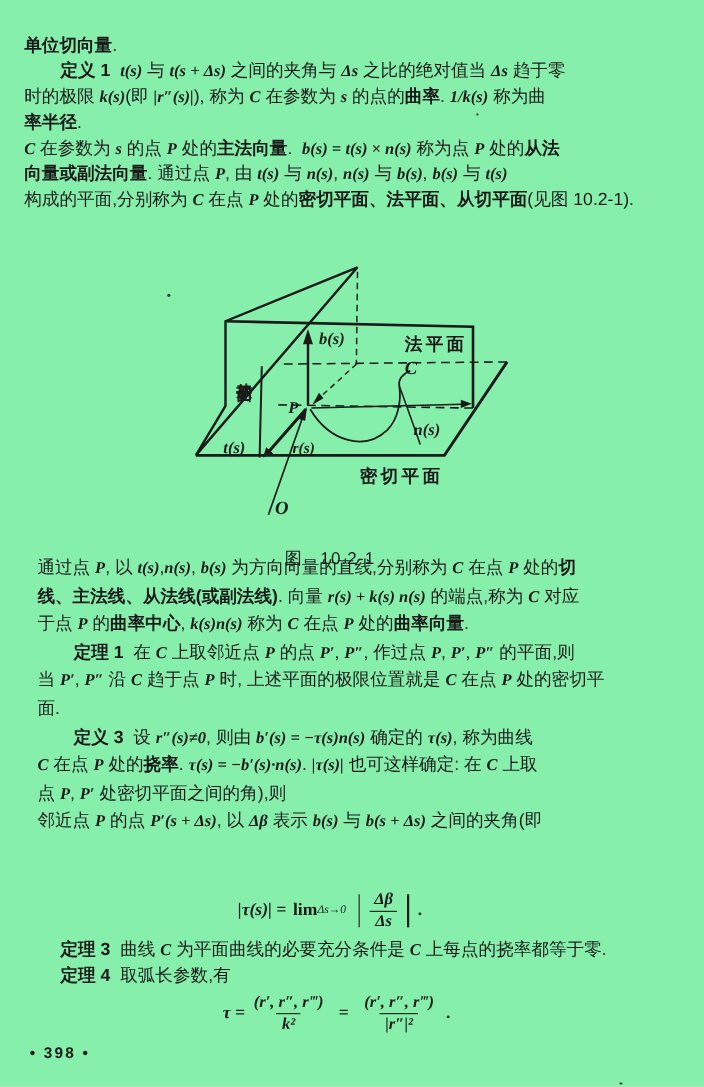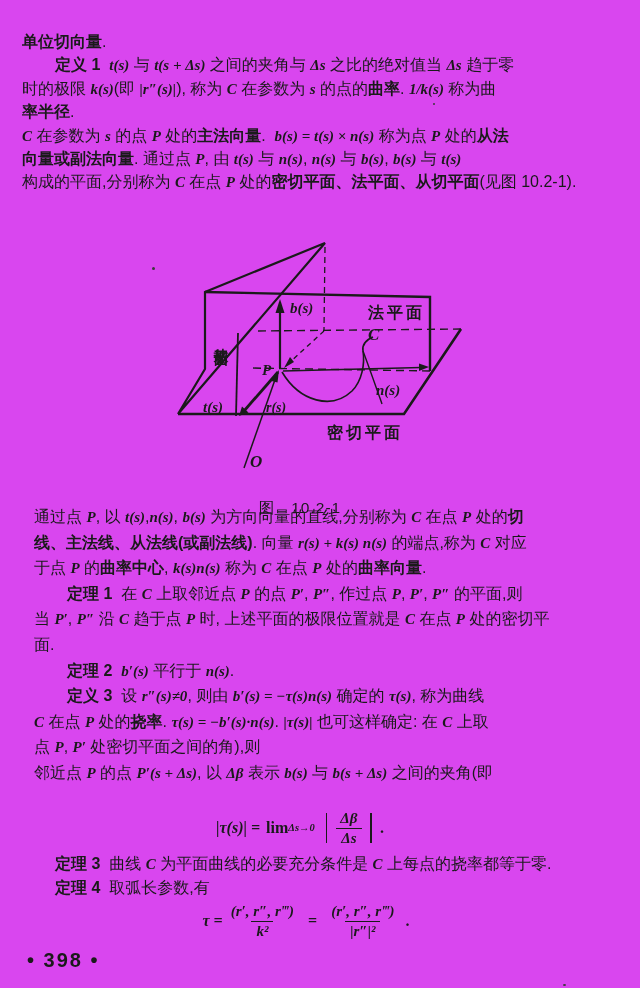--- a/index.html
+++ b/index.html
@@ -1,18 +1,18 @@
 <!DOCTYPE html>
 <html><head>
 <meta charset="utf-8">
 <style>
   html,body{margin:0;padding:0;}
   .page{
     position:relative;width:640px;height:988px;overflow:hidden;
-    background:#d946ef;color:#1a1a1a;
+    background:#86efac;color:#1a1a1a;
     font-family:"Liberation Sans",sans-serif;
   }
   .tblock{position:absolute;left:22px;width:600px;}
   .line{white-space:pre;overflow:hidden;font-size:16px;color:#1a1a1a;}
   .block1 .line{height:23.4px;line-height:23.4px;}
   .block2 .line{height:25.6px;line-height:25.6px;}
   .block3 .line{height:24px;line-height:24px;}
   .line.ind{padding-left:33px;}
   .seg-n{font-weight:400;}
   .seg-b{font-weight:700;}
@@ -33,28 +33,28 @@
   .caption{position:absolute;left:140px;top:498px;width:320px;text-align:center;
     font-size:15.5px;font-weight:500;letter-spacing:1px;white-space:pre;}
   
   .formula{position:absolute;display:flex;align-items:center;justify-content:center;
     font-family:"Liberation Serif",serif;color:#1a1a1a;}
   .f1{left:0;top:806px;width:600px;height:44px;align-items:center;}
   .f2{left:0;top:896px;width:612px;height:50px;}
   .fmath{font-style:italic;font-weight:600;font-size:16px;white-space:pre;}
   .limstack{display:inline-flex;flex-direction:row;align-items:center;margin:0 6px;line-height:1;}
   .limstack .limword{font-style:normal;font-weight:600;font-size:16px;}
-  .limstack .limsub{font-style:italic;font-weight:700;font-size:10.5px;margin-top:1px;}
+  .limstack .limsub{font-style:italic;font-weight:400;font-size:10.5px;margin-top:1px;}
   .tbar{width:1.6px;height:30px;background:#1a1a1a;margin:0 5px;}
   .frac{display:inline-flex;flex-direction:column;align-items:center;line-height:1.25;margin:0 3px;}
   .frac .num,.frac .den{font-style:italic;font-weight:600;font-size:15px;padding:0 5px;white-space:pre;}
   .frac .den{border-top:1.4px solid #1a1a1a;}
   .eqsign{font-style:normal;font-weight:600;font-size:16px;margin:0 6px;}
   .tailpt{font-size:16px;font-weight:700;margin-left:3px;}
-  .pagenum{position:absolute;left:27px;top:949px;font-size:20px;font-weight:700;
+  .pagenum{position:absolute;left:27px;top:949px;font-size:14px;font-weight:700;
     letter-spacing:2px;white-space:pre;color:#1a1a1a;}
   .speck{position:absolute;background:#3a3a3a;border-radius:50%;}
 </style>
 </head>
 <body>
 
 <div class="page">
 
   <div class="tblock block1" style="top:30px;">
       <div class="line"><span class="seg-b">单位切向量</span><span class="seg-n">.</span></div>
@@ -122,21 +122,20 @@
 
   <div class="caption">图   10.2-1</div>
 
   <div class="tblock block2" style="top:504px;margin-left:12px;">
       <div class="line"><span class="seg-n">通过点 </span><span class="seg-m">P</span><span class="seg-n">, 以 </span><span class="seg-m">t(s)</span><span class="seg-n">,</span><span class="seg-m">n(s)</span><span class="seg-n">, </span><span class="seg-m">b(s)</span><span class="seg-n"> 为方向向量的直线,分别称为 </span><span class="seg-m">C</span><span class="seg-n"> 在点 </span><span class="seg-m">P</span><span class="seg-n"> 处的</span><span class="seg-b">切</span></div>
       <div class="line"><span class="seg-b">线、主法线、从法线(或副法线)</span><span class="seg-n">. 向量 </span><span class="seg-m">r(s) + k(s) n(s)</span><span class="seg-n"> 的端点,称为 </span><span class="seg-m">C</span><span class="seg-n"> 对应</span></div>
       <div class="line"><span class="seg-n">于点 </span><span class="seg-m">P</span><span class="seg-n"> 的</span><span class="seg-b">曲率中心</span><span class="seg-n">, </span><span class="seg-m">k(s)n(s)</span><span class="seg-n"> 称为 </span><span class="seg-m">C</span><span class="seg-n"> 在点 </span><span class="seg-m">P</span><span class="seg-n"> 处的</span><span class="seg-b">曲率向量</span><span class="seg-n">.</span></div>
       <div class="line ind"><span class="seg-b">定理 1</span><span class="seg-n">  在 </span><span class="seg-m">C</span><span class="seg-n"> 上取邻近点 </span><span class="seg-m">P</span><span class="seg-n"> 的点 </span><span class="seg-m">P′</span><span class="seg-n">, </span><span class="seg-m">P″</span><span class="seg-n">, 作过点 </span><span class="seg-m">P</span><span class="seg-n">, </span><span class="seg-m">P′</span><span class="seg-n">, </span><span class="seg-m">P″</span><span class="seg-n"> 的平面,则</span></div>
       <div class="line"><span class="seg-n">当 </span><span class="seg-m">P′</span><span class="seg-n">, </span><span class="seg-m">P″</span><span class="seg-n"> 沿 </span><span class="seg-m">C</span><span class="seg-n"> 趋于点 </span><span class="seg-m">P</span><span class="seg-n"> 时, 上述平面的极限位置就是 </span><span class="seg-m">C</span><span class="seg-n"> 在点 </span><span class="seg-m">P</span><span class="seg-n"> 处的密切平</span></div>
       <div class="line"><span class="seg-n">面.</span></div>
-      <div class="line ind"><span class="seg-b">定理 2</span><span class="seg-n">  </span><span class="seg-m">b′(s)</span><span class="seg-n"> 平行于 </span><span class="seg-m">n(s)</span><span class="seg-n">.</span></div>
       <div class="line ind"><span class="seg-b">定义 3</span><span class="seg-n">  设 </span><span class="seg-m">r″(s)≠0</span><span class="seg-n">, 则由 </span><span class="seg-m">b′(s) = −τ(s)n(s)</span><span class="seg-n"> 确定的 </span><span class="seg-m">τ(s)</span><span class="seg-n">, 称为曲线</span></div>
       <div class="line"><span class="seg-m">C</span><span class="seg-n"> 在点 </span><span class="seg-m">P</span><span class="seg-n"> 处的</span><span class="seg-b">挠率</span><span class="seg-n">. </span><span class="seg-m">τ(s) = −b′(s)·n(s)</span><span class="seg-n">. </span><span class="seg-m">|τ(s)|</span><span class="seg-n"> 也可这样确定: 在 </span><span class="seg-m">C</span><span class="seg-n"> 上取</span></div>
       <div class="line"><span class="seg-n">点 </span><span class="seg-m">P</span><span class="seg-n">, </span><span class="seg-m">P′</span><span class="seg-n"> 处密切平面之间的角),则</span></div>
       <div class="line"><span class="seg-n">邻近点 </span><span class="seg-m">P</span><span class="seg-n"> 的点 </span><span class="seg-m">P′(s + Δs)</span><span class="seg-n">, 以 </span><span class="seg-m">Δβ</span><span class="seg-n"> 表示 </span><span class="seg-m">b(s)</span><span class="seg-n"> 与 </span><span class="seg-m">b(s + Δs)</span><span class="seg-n"> 之间的夹角(即</span></div>
     </div>
 
   <div class="formula f1">
     <span class="fmath">|τ(s)| =</span>
     <span class="limstack">
       <span class="limword">lim</span>

